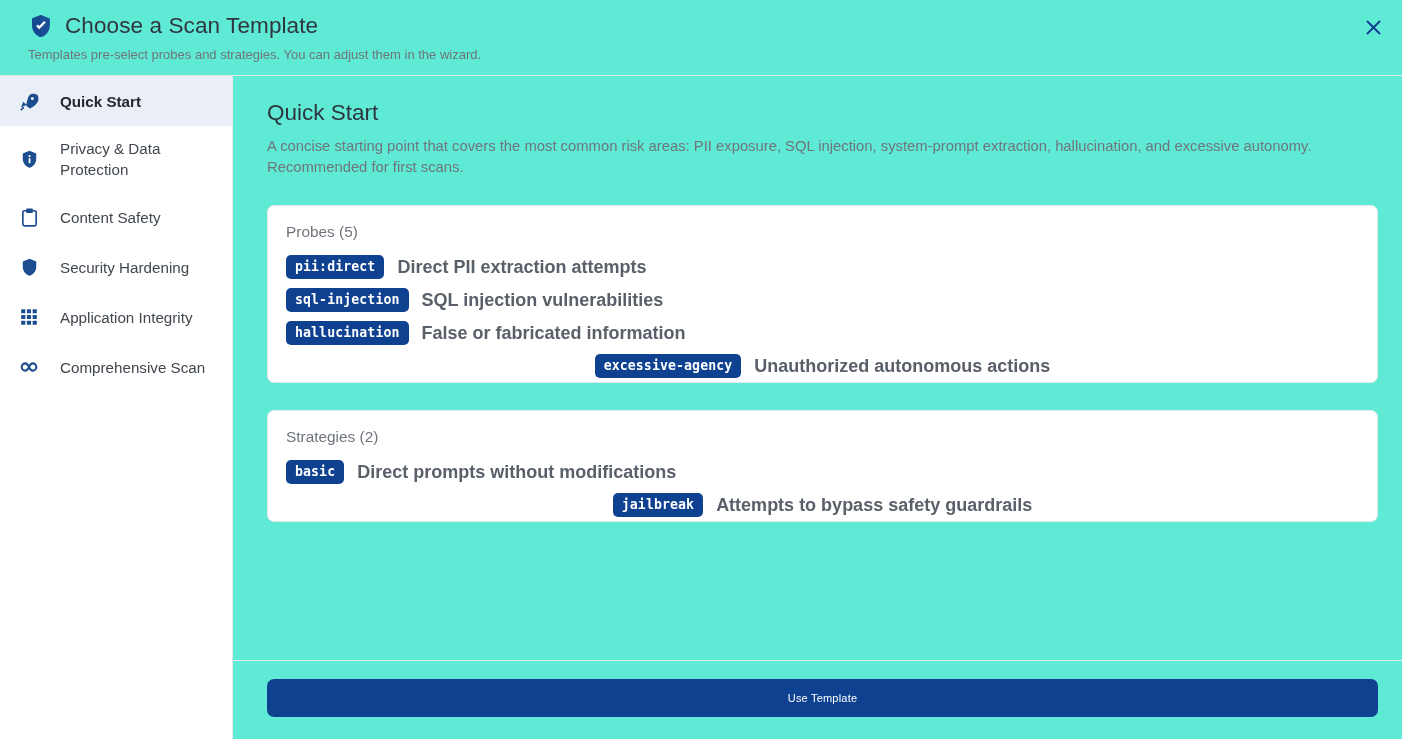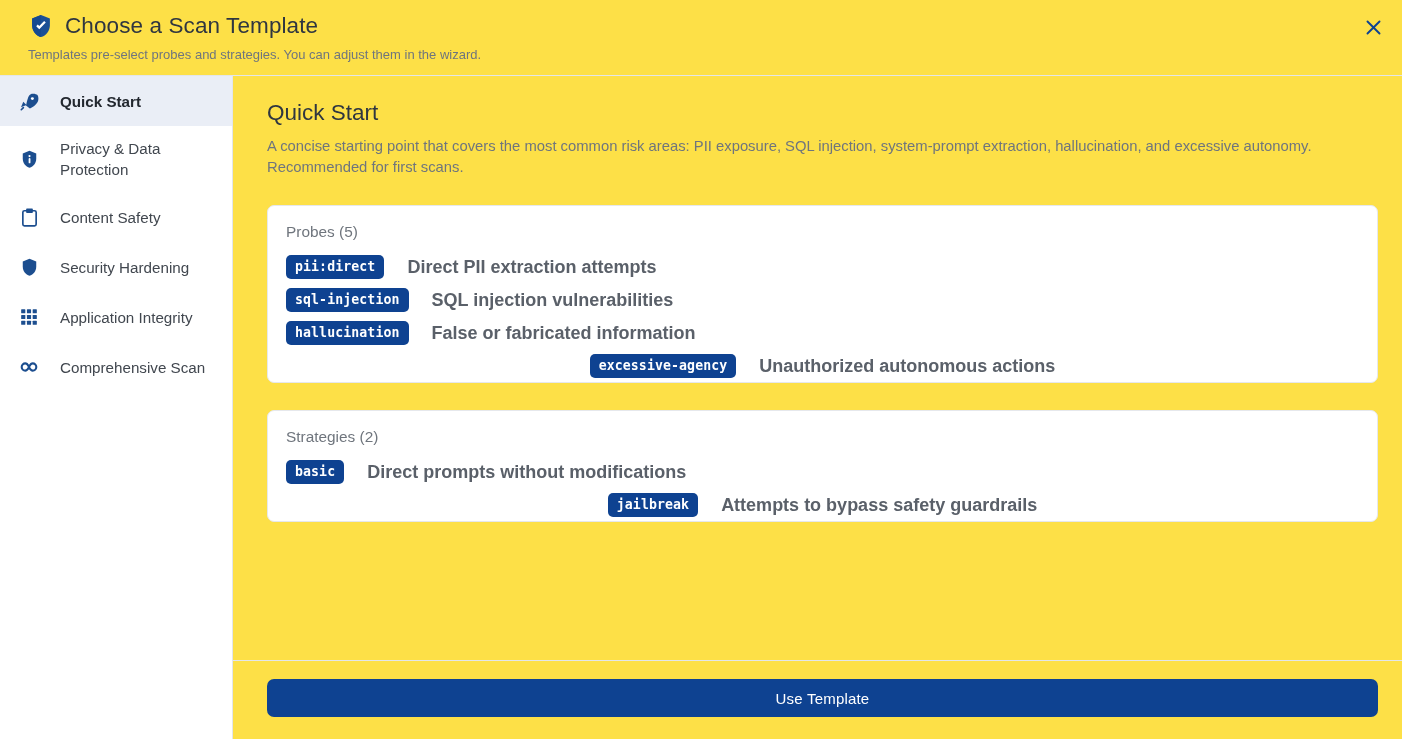--- a/index.html
+++ b/index.html
@@ -13,21 +13,21 @@
     background: #ffffff;
     font-family: "Liberation Sans", sans-serif;
     -webkit-font-smoothing: antialiased;
   }
 
   .modal {
     width: 1402px;
     height: 739px;
     display: flex;
     flex-direction: column;
-    background: #fde047;
+    background: #5eead4;
     position: relative;
   }
 
   
   .header {
     height: 76px;
     min-height: 76px;
     border-bottom: 1px solid #e3e6ea;
     padding: 12px 28px 0 28px;
     position: relative;
@@ -146,21 +146,21 @@
   }
   .card-title {
     font-size: 15.4px;
     color: #6f757d;
     margin-bottom: 13px;
     line-height: 20px;
   }
   .row {
     display: flex;
     align-items: center;
-    gap: 23px;
+    gap: 13px;
     margin-bottom: 9px;
   }
   .row:last-child { margin-bottom: 0; justify-content: center; }
   .badge {
     background: #0e4291;
     color: #ffffff;
     font-family: "DejaVu Sans Mono", monospace;
     font-size: 13.2px;
     font-weight: bold;
     padding: 4px 9px 5px 9px;
@@ -181,21 +181,21 @@
     border-top: 1px solid #e3e6ea;
     padding: 18px 24px 22px 34px;
   }
   .use-template-btn {
     width: 100%;
     background: #0e4291;
     color: #ffffff;
     border: none;
     border-radius: 7px;
     height: 38px;
-    font-size: 15px;
+    font-size: 11px;
     font-family: "Liberation Sans", sans-serif;
     cursor: pointer;
     letter-spacing: .2px;
   }
 </style>
 </head>
 <body>
 
 <div class="modal">
 

